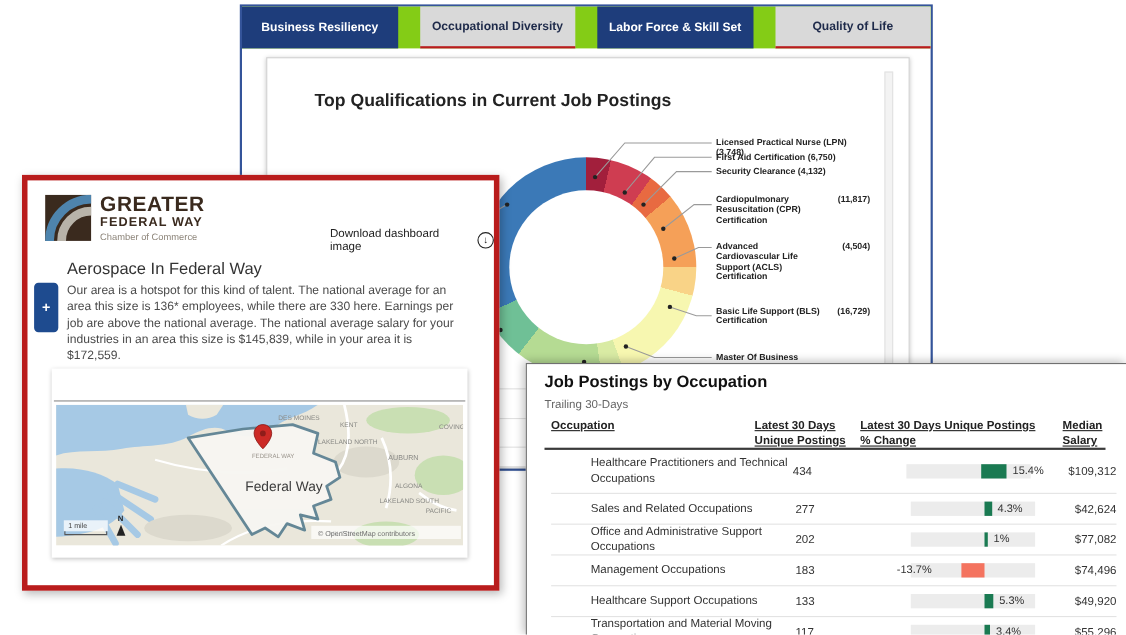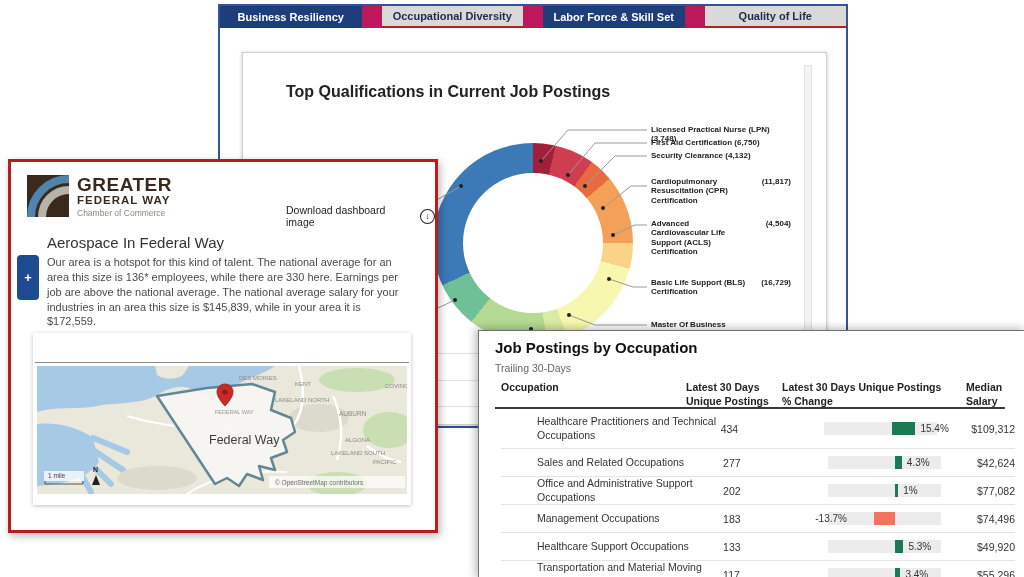--- a/index.html
+++ b/index.html
@@ -2,21 +2,21 @@
 <html><head>
 <meta charset="utf-8">
 <style>
   html,body{margin:0;padding:0;background:#fff;}
   .stage{position:relative;width:1024px;height:577px;overflow:hidden;background:#fff;
          font-family:"Liberation Sans", sans-serif;color:#222;}
 
   
   .dash-panel{position:absolute;left:218px;top:4px;width:626px;height:420px;
     background:#fff;border:2px solid #34549a;z-index:1;}
-  .tabbar{display:flex;gap:20px;height:22px;background:#be185d;}
+  .tabbar{display:flex;gap:20px;height:38px;background:#84cc16;}
   .tab{flex:1;display:flex;align-items:center;justify-content:center;
        font-size:11px;font-weight:bold;cursor:pointer;position:relative;}
   .tab.dark{background:#1e3d7b;color:#fff;}
   .tab.light{background:#d9d9d9;color:#1e2a4a;border-bottom:2px solid #b91c1c;}
 
   .chart-card{position:absolute;left:22px;top:46px;width:583px;height:371px;background:#fff;
     border:1px solid #cfcfcf;box-shadow:0 1px 4px rgba(0,0,0,.22);}
   .chart-title{position:absolute;left:43px;top:30px;font-size:16px;font-weight:bold;color:#222;}
   .donut{position:absolute;left:190px;top:90px;width:200px;height:200px;border-radius:50%;}
   .donut-hole{position:absolute;left:220px;top:120px;width:140px;height:140px;border-radius:50%;background:#fff;}
@@ -25,22 +25,22 @@
           color:#222;line-height:1.18;}
   .dlabel .inline{display:inline;}
   .dlabel.split{display:flex;justify-content:space-between;align-items:flex-start;}
   .dlabel.split .nm{max-width:96px;}
   .dlabel.split .vl{white-space:nowrap;}
   .rowline{position:absolute;left:0;right:0;height:0;border-top:1px solid #e0e0e0;}
   .scrollstrip{position:absolute;right:14px;top:12px;bottom:12px;width:6px;
       background:#f3f3f3;border:1px solid #e2e2e2;}
 
   
-  .left-card{position:absolute;left:8px;top:159px;width:424px;height:368px;background:#fff;
-    border:3px solid #b91c1c;box-shadow:2px 3px 8px rgba(0,0,0,.28);z-index:2;}
+  .left-card{position:absolute;left:20px;top:159px;width:424px;height:368px;background:#fff;
+    border:5px solid #b91c1c;box-shadow:2px 3px 8px rgba(0,0,0,.28);z-index:2;}
   .logo-row{position:absolute;left:16px;top:13px;display:flex;align-items:center;gap:8px;}
   .logo-text .l1{font-size:19px;font-weight:bold;color:#3a2a1e;letter-spacing:.5px;line-height:1;}
   .logo-text .l2{font-size:11.5px;font-weight:bold;color:#3a2a1e;letter-spacing:1px;line-height:1.2;}
   .logo-text .l3{font-size:8.5px;color:#8d857a;line-height:1.2;}
   .download{position:absolute;left:275px;top:42px;display:flex;align-items:center;gap:5px;
      font-size:10.5px;color:#222;cursor:pointer;}
   .dl-circle{width:13px;height:13px;border:1.3px solid #222;border-radius:50%;
      display:flex;align-items:center;justify-content:center;font-size:9px;line-height:1;}
   .handle{position:absolute;left:6px;top:93px;width:22px;height:45px;background:#1e4b8f;
      border-radius:4px;color:#fff;display:flex;align-items:center;justify-content:center;
@@ -51,21 +51,21 @@
      box-shadow:0 1px 4px rgba(0,0,0,.25);}
   .map-divider{position:absolute;left:2px;right:2px;top:29px;border-top:1px solid #8a8a8a;}
   .mapsvg{position:absolute;left:4px;top:33px;}
 
   
   .job-panel{position:absolute;left:478px;top:330px;width:546px;height:247px;background:#fff;
      border:1px solid #707070;box-shadow:-3px -2px 8px rgba(0,0,0,.25);z-index:3;}
   .job-title{position:absolute;left:16px;top:8px;font-size:15px;font-weight:bold;color:#111;}
   .job-sub{position:absolute;left:16px;top:31px;font-size:10.5px;color:#666;}
   .job-head{position:absolute;left:22px;top:50px;right:20px;display:flex;
-     font-size:10.5px;font-weight:bold;color:#222;line-height:1.3;}
+     font-size:10.5px;font-weight:bold;color:#222;line-height:1.3;text-decoration:underline;}
   .job-underline{position:absolute;left:16px;right:20px;top:76px;border-top:2px solid #3a3a3a;}
   .job-rows{position:absolute;left:22px;top:78px;right:10px;}
   .jrow{display:flex;align-items:center;min-height:27px;border-bottom:1px solid #e3e3e3;
      font-size:10.5px;color:#333;}
   .jrow:first-child{min-height:39px;}
   .jrow:last-child{border-bottom:none;}
   .col-occ{width:185px;line-height:1.3;padding-right:4px;margin-left:36px;}
   .col-post{width:88px;}
   .col-pct{width:170px;}
   .col-sal{flex:1;}

